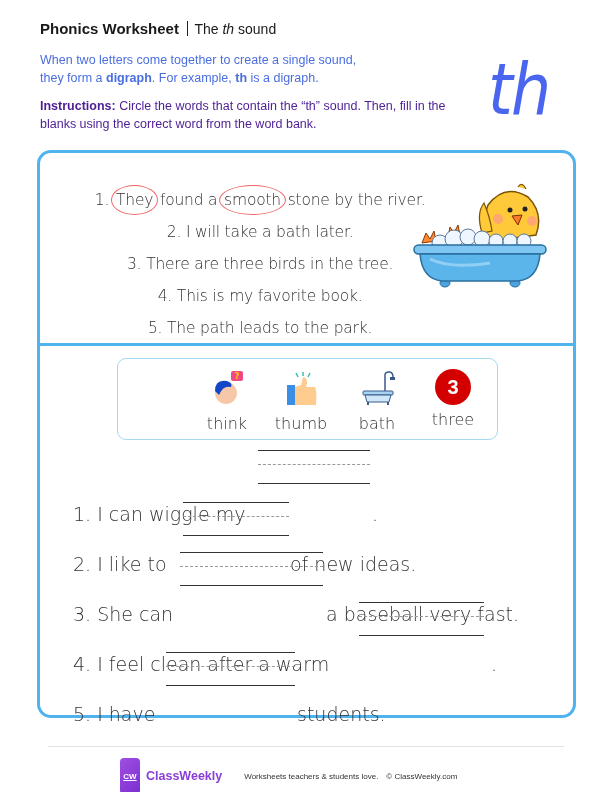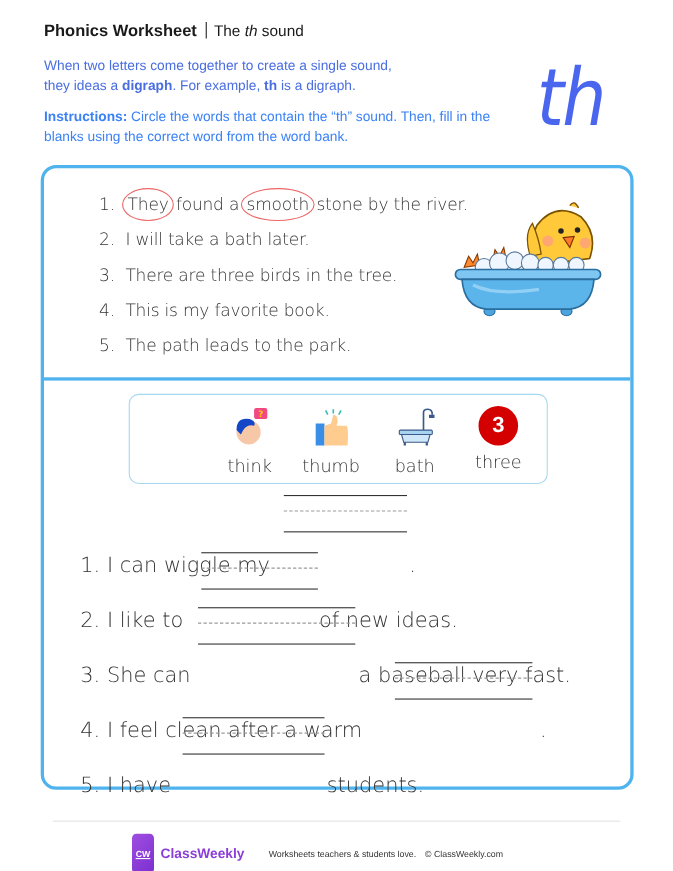--- a/index.html
+++ b/index.html
@@ -7,29 +7,29 @@
   body { position: relative; font-family: "DejaVu Sans", sans-serif; color: #222; }
 
   .header-title { position: absolute; left: 40px; top: 20px; font-size: 14px; color: #1a1a1a; white-space: nowrap; }
   .header-title .main { font-weight: bold; font-family: "Liberation Sans", sans-serif; font-size: 15px; }
   .header-title .sep { display: inline-block; width: 1.5px; height: 15px; background: #222; margin: 0 6px 0 8px; vertical-align: -2px; }
   .header-title .sub { font-family: "Liberation Sans", sans-serif; font-size: 14px; }
   .header-title .sub i { font-style: italic; }
 
   .intro { position: absolute; left: 40px; top: 51px; width: 420px; font-family: Liberation Sans, sans-serif; font-size: 12.5px; line-height: 18px; color: #4a6ee0; }
   .intro b { font-weight: bold; }
-  .instructions { position: absolute; left: 40px; top: 97px; width: 420px; font-family: "Liberation Sans", sans-serif; font-size: 12.5px; line-height: 18px; color: #3b82f6; }
+  .instructions { position: absolute; left: 40px; top: 97px; width: 420px; font-family: "Liberation Sans", sans-serif; font-size: 12.5px; line-height: 18px; color: #4c1d95; }
   .instructions b { font-weight: bold; }
 
   .digraph-big { position: absolute; left: 488px; top: 44px; font-family: "DejaVu Sans", sans-serif; font-style: italic; font-size: 72px; color: #4a66ee; font-weight: 300; letter-spacing: -2px; line-height: 90px; transform: scaleX(0.88); transform-origin: left; }
 
   .card { position: absolute; left: 37px; top: 150px; width: 539px; height: 568px; border: 3px solid #4fb3ee; border-radius: 14px; }
   .card-divider { position: absolute; left: 0; right: 0; top: 190px; height: 3px; background: #4fb3ee; }
 
-  .sentences { position: absolute; left: 50px; top: 22px; }
+  .sentences { position: absolute; left: 50px; top: 36px; text-align: center; }
   .sentence { font-family: "DejaVu Sans", sans-serif; font-weight: 200; font-size: 15.5px; color: #333; height: 32px; line-height: 22px; white-space: nowrap; letter-spacing: -0.2px; }
   .sentence .num { display: inline-block; width: 24px; }
   .circled { display: inline-block; position: relative; padding: 0 2px; }
   .circled::before { content: ""; position: absolute; left: -3px; right: -3px; top: -4px; bottom: -4px; border: 1px solid #e66; border-radius: 50%; }
 
   .duck { position: absolute; left: 370px; top: 30px; width: 140px; height: 110px; }
 
   .bank { position: absolute; left: 77px; top: 205px; width: 381px; height: 82px; border: 1.5px solid #a7d8f2; border-radius: 9px; }
   .bank-item { position: absolute; top: 10px; width: 74px; text-align: center; }
   .bank-item .ico { width: 40px; height: 38px; margin: 0 auto; position: relative; }
@@ -52,21 +52,21 @@
 </style>
 </head>
 <body>
 
 <div class="header-title">
   <span class="main">Phonics Worksheet</span><span class="sep"></span><span class="sub"><span>The </span><i>th</i><span> sound</span></span>
 </div>
 
 <div class="intro">
   <div>When two letters come together to create a single sound,</div>
-  <div><span>they ideas a </span><b>digraph</b><span>. For example, </span><b>th</b><span> is a digraph.</span></div>
+  <div><span>they form a </span><b>digraph</b><span>. For example, </span><b>th</b><span> is a digraph.</span></div>
 </div>
 
 <div class="instructions">
   <b>Instructions:</b><span> Circle the words that contain the “th” sound. Then, fill in the blanks using the correct word from the word bank.</span>
 </div>
 
 <div class="digraph-big">th</div>
 
 <div class="card">
 

